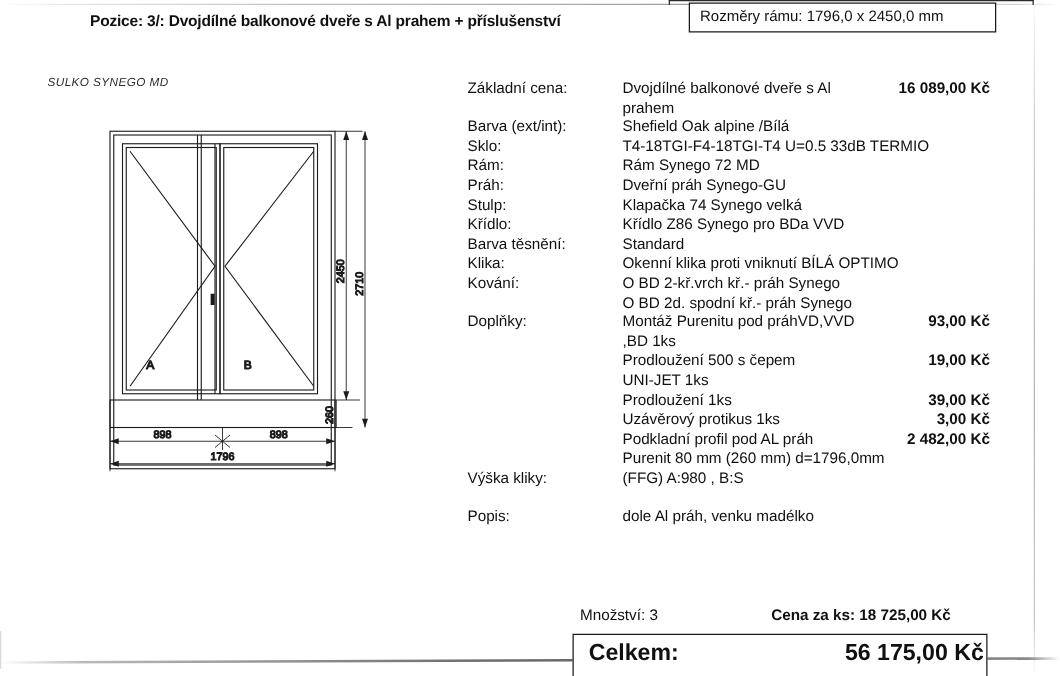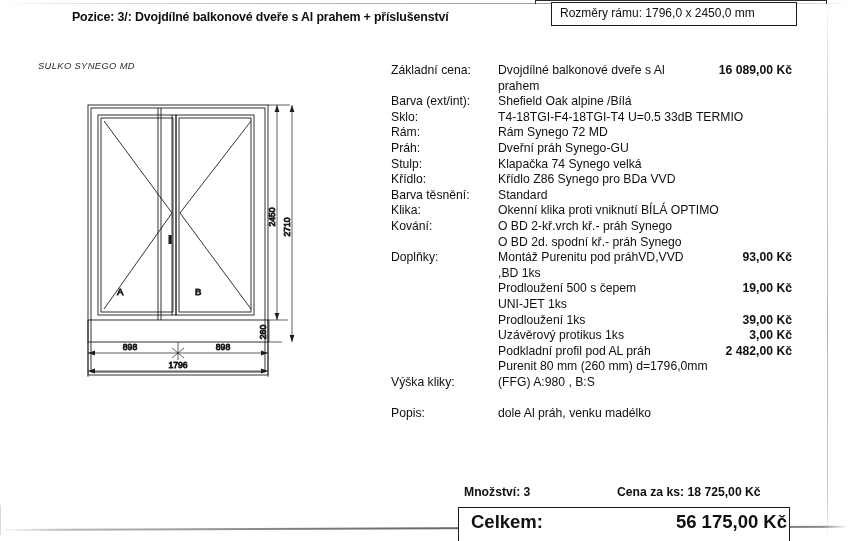--- a/index.html
+++ b/index.html
@@ -98,21 +98,21 @@
     position: absolute;
     left: 374px; top: 63px;
     width: 470px;
   }
   .spec-row {
     position: relative;
     height: 15.6px;
   }
   .spec-label {
     position: absolute;
-    left: 17px; top: 0;
+    left: 0; top: 0;
     font-size: 12.2px;
     white-space: nowrap;
   }
   .spec-value {
     position: absolute;
     left: 104px; top: 0;
     font-size: 12.2px;
     white-space: nowrap;
     margin-left: 20px;
   }
@@ -124,21 +124,21 @@
     font-size: 12.2px;
     white-space: nowrap;
     font-weight: bold;
   }
 
   
   .qty {
     position: absolute;
     left: 464px; top: 485px;
     font-size: 12.2px;
-    font-weight: bold;
+    font-weight: normal;
     white-space: nowrap;
   }
   .unit-price {
     position: absolute;
     left: 617px; top: 485px;
     font-size: 12.2px;
     font-weight: bold;
     white-space: nowrap;
   }
   .total-box {

